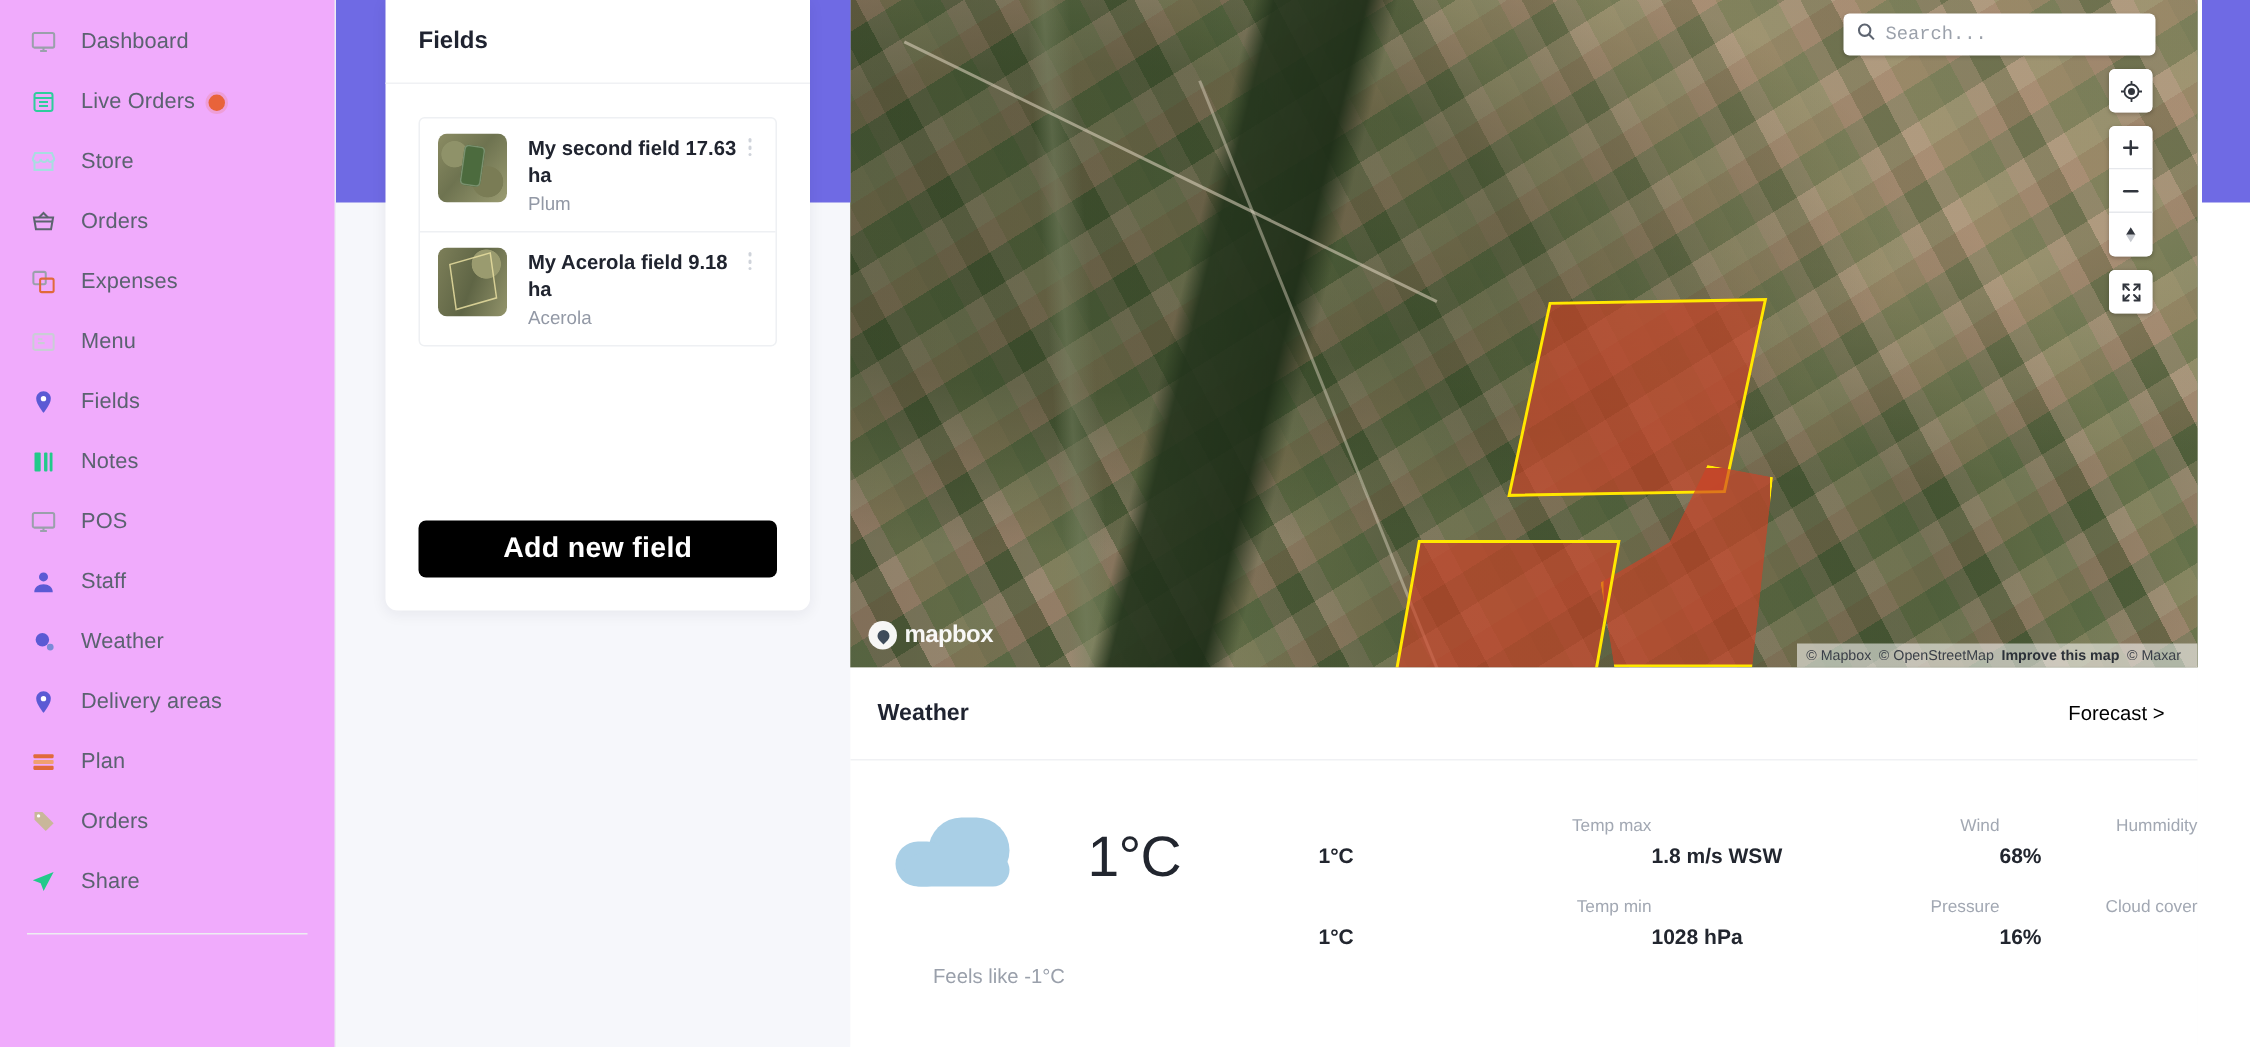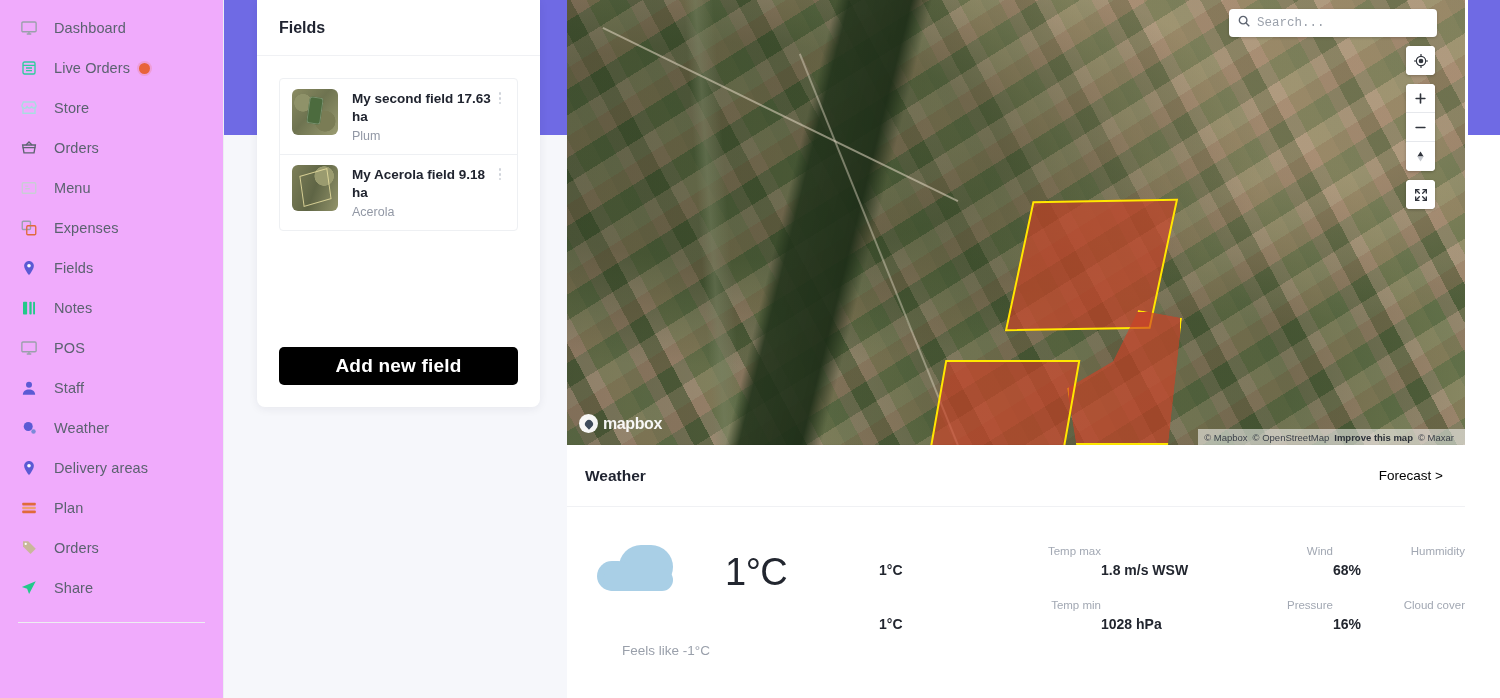--- a/index.html
+++ b/index.html
@@ -410,36 +410,36 @@
         <svg width="18" height="18" viewBox="0 0 24 24" fill="none" stroke="#5d6470" stroke-width="1.8">
           <path d="M3.5 8h17l-1.8 10.5H5.3z"></path>
             <path d="M8 8l4-4 4 4M3.5 11.5h17"></path>
         </svg>
       </span>
       <span class="nav-label">Orders</span>
     </div>
 
     <div class="nav-item">
       <span class="nav-ico">
+        <svg width="18" height="18" viewBox="0 0 24 24" fill="none" stroke="#e06a3a" stroke-width="1.8">
+          <rect x="3" y="3" width="11" height="11" rx="1.5" stroke="#9aa0ab"></rect>
+            <rect x="9" y="9" width="12" height="12" rx="1.5"></rect>
+        </svg>
+      </span>
+      <span class="nav-label">Expenses</span>
+    </div>
+
+    <div class="nav-item">
+      <span class="nav-ico">
         <svg width="18" height="18" viewBox="0 0 24 24" fill="none" stroke="#c9cdd5" stroke-width="1.8">
           <rect x="3" y="5" width="18" height="14" rx="1.5"></rect>
             <path d="M7 9.5h4M7 13h6"></path>
         </svg>
       </span>
       <span class="nav-label">Menu</span>
-    </div>
-
-    <div class="nav-item">
-      <span class="nav-ico">
-        <svg width="18" height="18" viewBox="0 0 24 24" fill="none" stroke="#e06a3a" stroke-width="1.8">
-          <rect x="3" y="3" width="11" height="11" rx="1.5" stroke="#9aa0ab"></rect>
-            <rect x="9" y="9" width="12" height="12" rx="1.5"></rect>
-        </svg>
-      </span>
-      <span class="nav-label">Expenses</span>
     </div>
 
     <div class="nav-item">
       <span class="nav-ico">
         <svg width="18" height="18" viewBox="0 0 24 24" fill="#5b5ad4">
           <path d="M12 2.5c-3.6 0-6.5 2.9-6.5 6.5 0 4.9 6.5 12.5 6.5 12.5s6.5-7.6 6.5-12.5c0-3.6-2.9-6.5-6.5-6.5z"></path>
           <circle cx="12" cy="9" r="2.4" fill="#fff"></circle>
         </svg>
       </span>
       <span class="nav-label">Fields</span>

